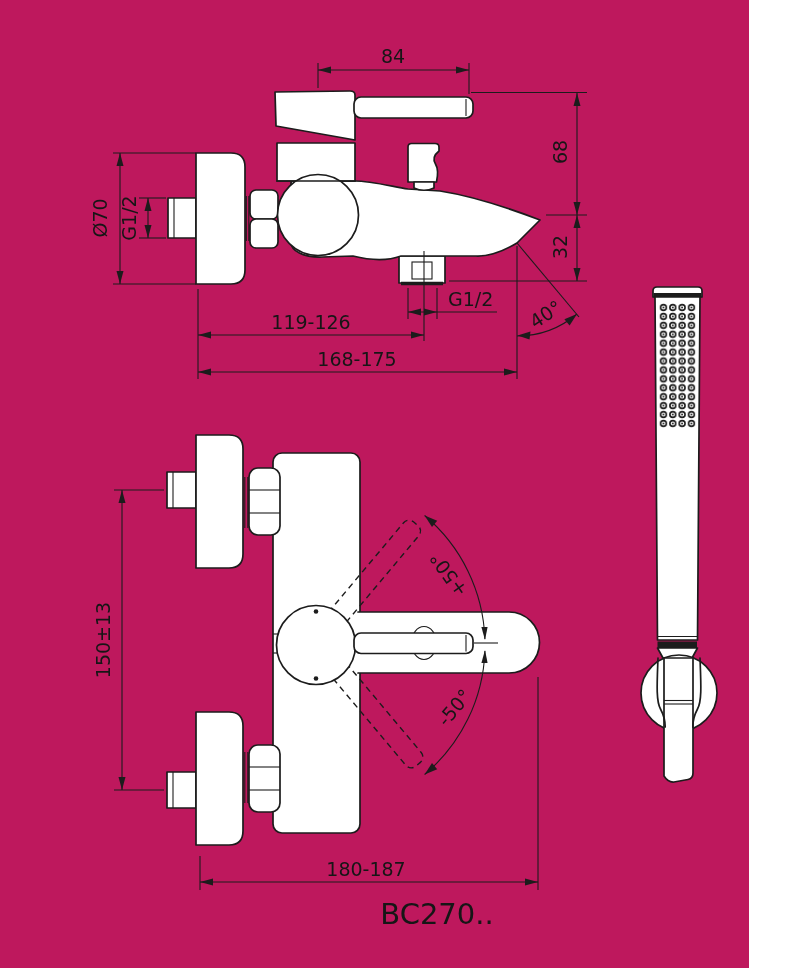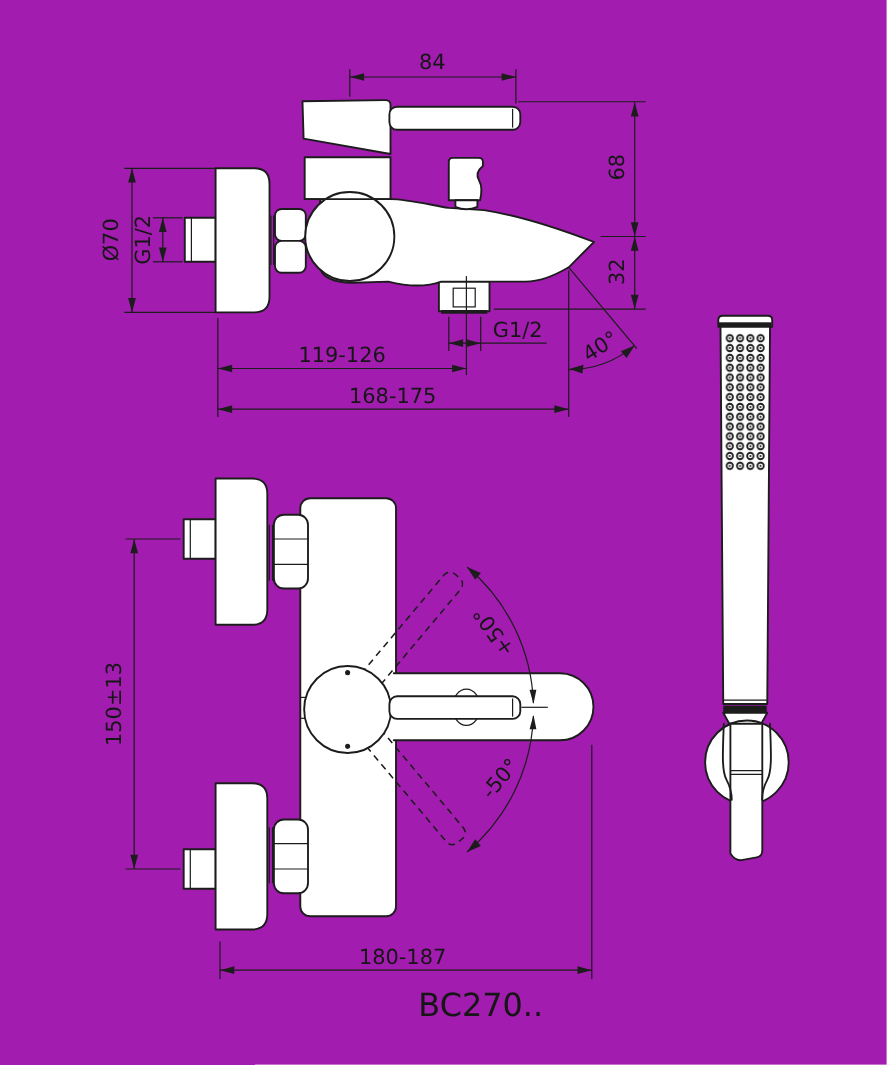--- a/index.html
+++ b/index.html
@@ -1,16 +1,16 @@
 <!DOCTYPE html>
 <html><head>
 <meta charset="utf-8">
 <style>
   html,body{margin:0;padding:0;background:#ffffff;}
-  .stage{position:relative;width:806px;height:968px;background:#a21caf;overflow:hidden;
+  .stage{position:relative;width:749px;height:968px;background:#be185d;overflow:hidden;
          font-family:"DejaVu Sans","Liberation Sans",sans-serif;text-align:center;}
   svg{position:absolute;left:0;top:0;}
   svg text{font-family:"DejaVu Sans","Liberation Sans",sans-serif;fill:#161616;}
   .dim{font-size:19px;}
   .code{font-size:29px;}
   .ol{fill:#ffffff;stroke:#1c1c1c;stroke-width:1.7;stroke-linejoin:round;}
   .oln{fill:none;stroke:#1c1c1c;stroke-width:1.7;stroke-linejoin:round;stroke-linecap:round;}
   .thin{fill:none;stroke:#1c1c1c;stroke-width:1.1;}
   .dimln{fill:none;stroke:#1c1c1c;stroke-width:1.1;}
   .ah{fill:#1c1c1c;stroke:none;}

